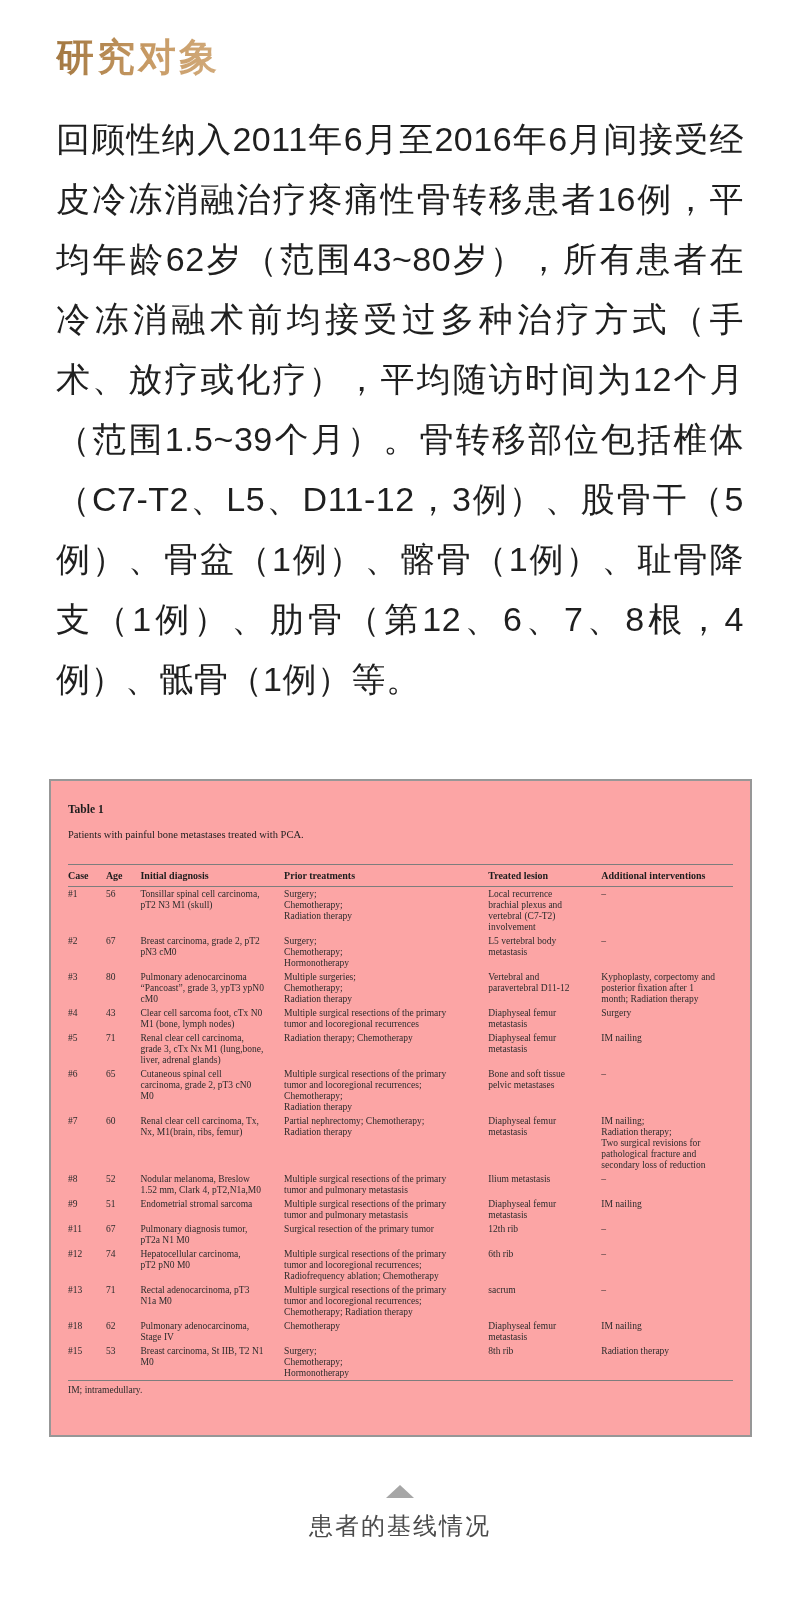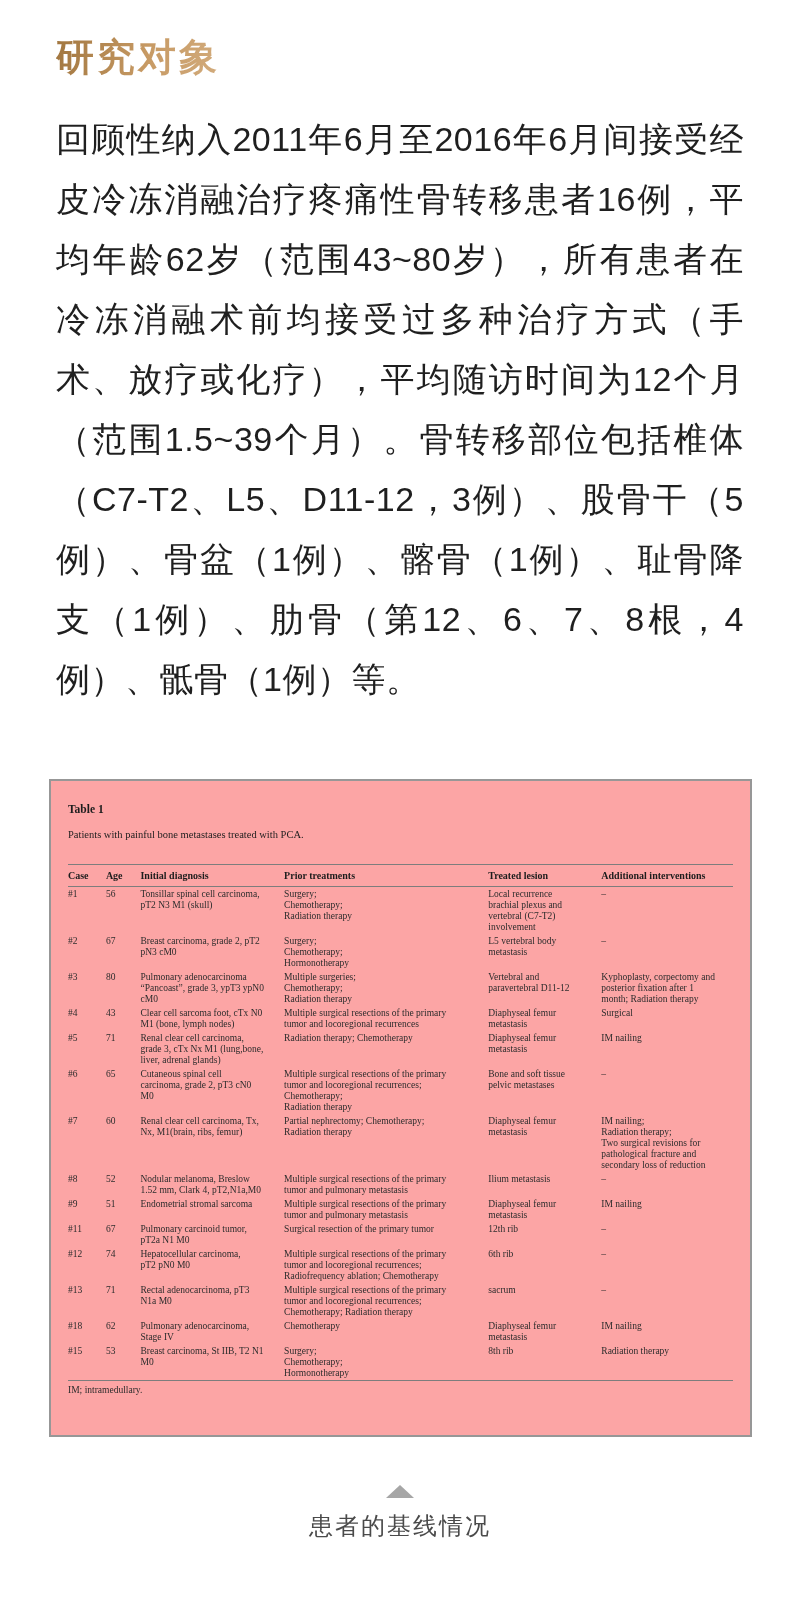--- a/index.html
+++ b/index.html
@@ -182,21 +182,21 @@
           </tr>
           <tr>
             <td>#4</td>
             <td>43</td>
             <td>Clear cell sarcoma foot, cTx N0
 M1 (bone, lymph nodes)</td>
             <td>Multiple surgical resections of the primary
 tumor and locoregional recurrences</td>
             <td>Diaphyseal femur
 metastasis</td>
-            <td>Surgical</td>
+            <td>Surgery</td>
           </tr>
           <tr>
             <td>#5</td>
             <td>71</td>
             <td>Renal clear cell carcinoma,
 grade 3, cTx Nx M1 (lung,bone,
 liver, adrenal glands)</td>
             <td>Radiation therapy; Chemotherapy</td>
             <td>Diaphyseal femur
 metastasis</td>
@@ -247,21 +247,21 @@
             <td>Endometrial stromal sarcoma</td>
             <td>Multiple surgical resections of the primary
 tumor and pulmonary metastasis</td>
             <td>Diaphyseal femur
 metastasis</td>
             <td>IM nailing</td>
           </tr>
           <tr>
             <td>#11</td>
             <td>67</td>
-            <td>Pulmonary carcinoid tumor,
+            <td>Pulmonary diagnosis tumor,
 pT2a N1 M0</td>
             <td>Surgical resection of the primary tumor</td>
             <td>12th rib</td>
             <td>–</td>
           </tr>
           <tr>
             <td>#12</td>
             <td>74</td>
             <td>Hepatocellular carcinoma,
 pT2 pN0 M0</td>

